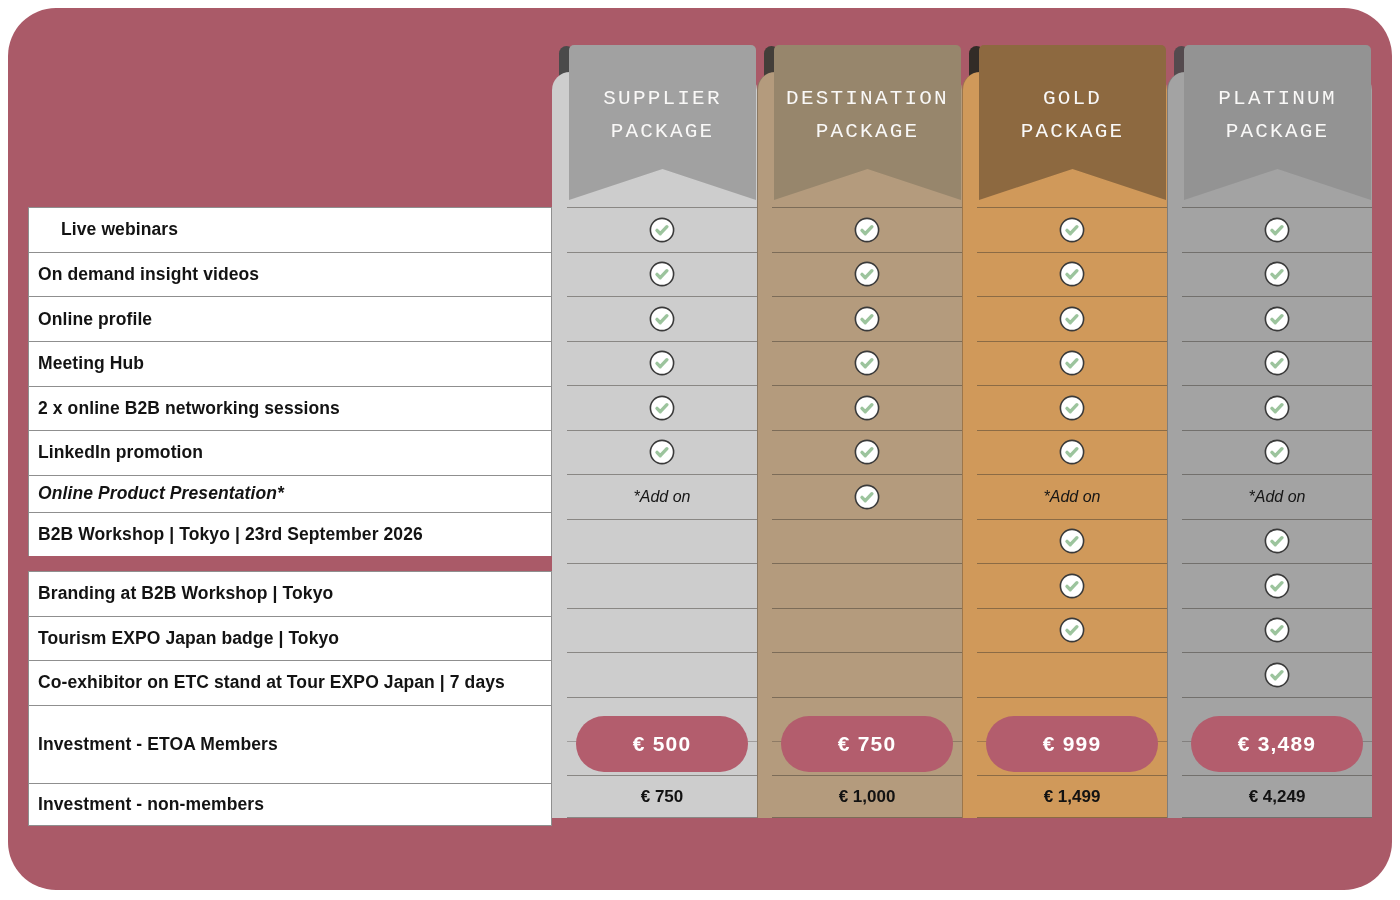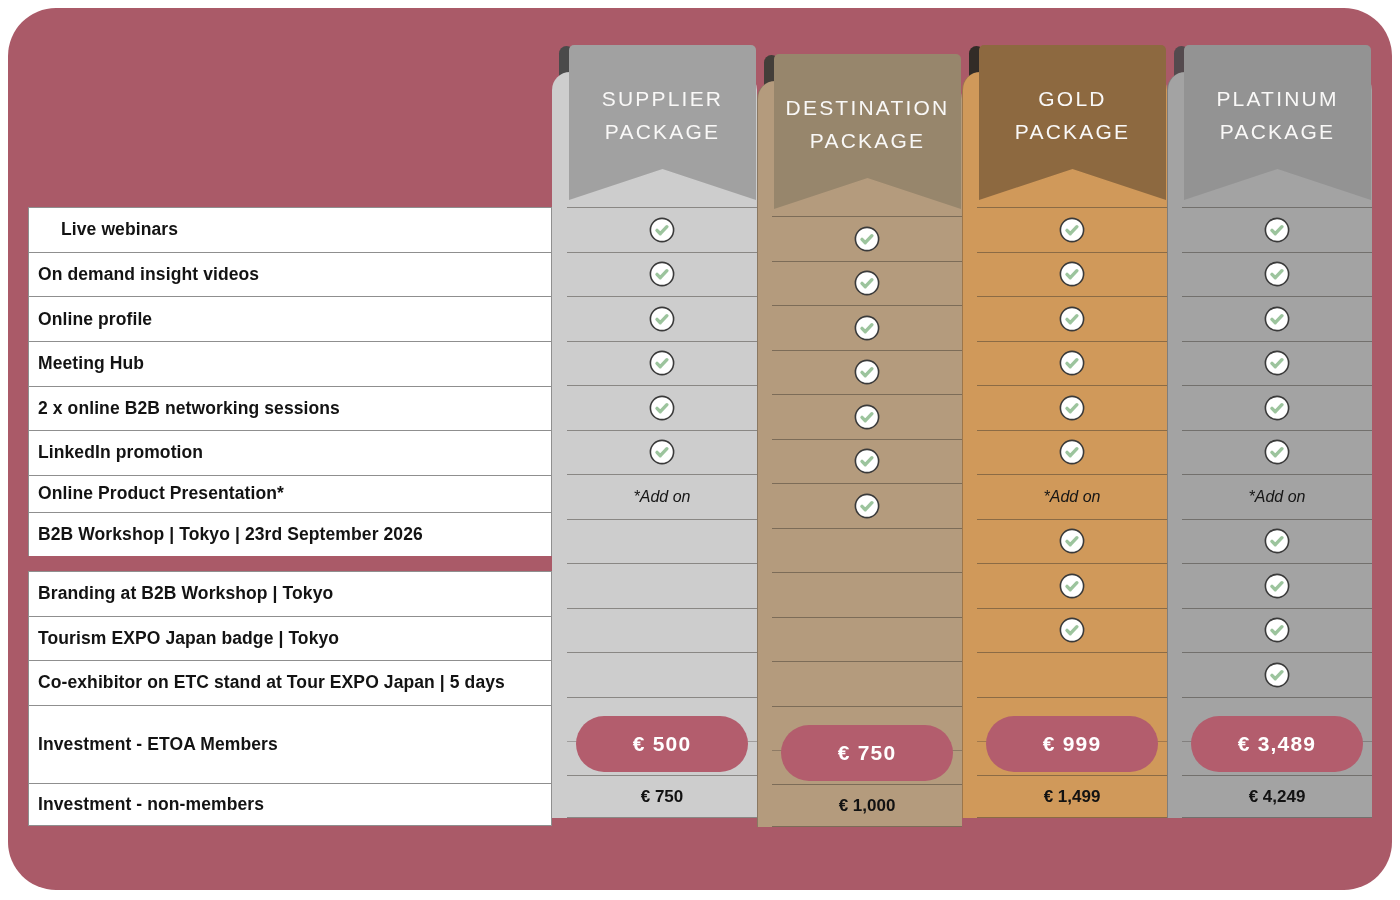--- a/index.html
+++ b/index.html
@@ -28,21 +28,21 @@
   .pkg-col{position:absolute;top:0;width:205px;height:773px;}
   .pkg-pin{position:absolute;left:7px;top:1px;width:15px;height:78px;border-radius:8px 8px 0 0;z-index:1;}
   .pkg-body{position:absolute;left:0;right:0;top:27px;bottom:0;border-radius:18px 18px 0 0;z-index:2;box-sizing:border-box;}
   .pkg-col.sep .pkg-body{border-left:1px solid rgba(60,55,50,.35);}
   .pkg-ribbon{
     position:absolute;left:17px;right:1px;top:0;height:155px;z-index:3;
     border-radius:5px 5px 0 0;
     clip-path:polygon(0 0,100% 0,100% 100%,50% 80%,0 100%);
     display:flex;flex-direction:column;align-items:center;
     padding-top:37px;box-sizing:border-box;
-    color:#f9f8f7;font-size:21px;letter-spacing:2.2px;line-height:33px;white-space:nowrap;
+    color:#f9f8f7;font-size:21px;letter-spacing:2.2px;line-height:33px;white-space:nowrap;font-family:Liberation Mono, monospace;
   }
   .cells{position:absolute;left:15px;right:0;top:162px;height:611px;z-index:4;}
   .cell{
     box-sizing:border-box;border-top:1px solid rgba(55,50,45,.45);
     display:flex;align-items:center;justify-content:center;
   }
   .cell.addon{font-style:italic;font-size:16px;color:#151515;}
   .cell.members{position:relative;display:block;}
   .cell.members .gridline{position:absolute;left:0;right:0;top:43px;border-top:1px solid rgba(55,50,45,.3);}
   .cell.nonmembers{font-weight:bold;font-size:17px;color:#121212;border-bottom:1px solid rgba(55,50,45,.45);}
@@ -59,25 +59,25 @@
 <div class="panel"></div>
 
 <div class="table-wrap">
   <div class="label-col">
       <div class="label-row" style="height: 44.5px; padding-left: 32px;">Live webinars</div>
       <div class="label-row" style="height: 44.5px;">On demand insight videos</div>
       <div class="label-row" style="height: 45px;">Online profile</div>
       <div class="label-row" style="height: 44.5px;">Meeting Hub</div>
       <div class="label-row" style="height: 44.5px;">2 x online B2B networking sessions</div>
       <div class="label-row" style="height: 44.5px;">LinkedIn promotion</div>
-      <div class="label-row" style="height: 37px;">Online Product Presentation*</div>
+      <div class="label-row" style="height: 37px; font-style: italic;">Online Product Presentation*</div>
       <div class="label-row" style="height: 44.5px;">B2B Workshop | Tokyo | 23rd September 2026</div>
       <div class="label-row" style="height: 44.5px; margin-top: 15px;">Branding at B2B Workshop | Tokyo</div>
       <div class="label-row" style="height: 44.5px;">Tourism EXPO Japan badge | Tokyo</div>
-      <div class="label-row" style="height: 44.5px;">Co-exhibitor on ETC stand at Tour EXPO Japan | 5 days</div>
+      <div class="label-row" style="height: 44.5px;">Co-exhibitor on ETC stand at Tour EXPO Japan | 7 days</div>
       <div class="label-row" style="height: 78.5px;">Investment - ETOA Members</div>
       <div class="label-row last" style="height: 43px;">Investment - non-members</div>
     </div>
   <div>
       <div class="pkg-col" style="left: 524px;">
         <div class="pkg-pin" style="background: rgb(74, 74, 74);"></div>
         <div class="pkg-body" style="background: rgb(205, 205, 205);"></div>
         <div class="pkg-ribbon" style="background: rgb(161, 161, 161);">
           <span>SUPPLIER</span>
           <span>PACKAGE</span>
@@ -124,21 +124,21 @@
           <div class="cell" style="height: 44.5px;"></div>
           <div class="cell" style="height: 44.5px;"></div>
           <div class="cell" style="height: 44.5px;"></div>
           <div class="cell members" style="height: 78.5px;">
             <div class="gridline"></div>
             <div class="pill">€ 500</div>
           </div>
           <div class="cell nonmembers" style="height: 43px;">€ 750</div>
         </div>
       </div>
-      <div class="pkg-col sep" style="left: 729px; margin-top: 9px;">
+      <div class="pkg-col sep" style="left: 729px;">
         <div class="pkg-pin" style="background: rgb(67, 62, 57);"></div>
         <div class="pkg-body" style="background: rgb(180, 155, 125);"></div>
         <div class="pkg-ribbon" style="background: rgb(151, 134, 108);">
           <span>DESTINATION</span>
           <span>PACKAGE</span>
         </div>
         <div class="cells">
           <div class="cell" style="height: 44.5px;">
             <svg viewBox="0 0 26 26" width="26" height="26" class="check-svg">
               <circle cx="13" cy="13" r="11.6" fill="#ffffff" stroke="#3a3a3a" stroke-width="1.6"></circle>

